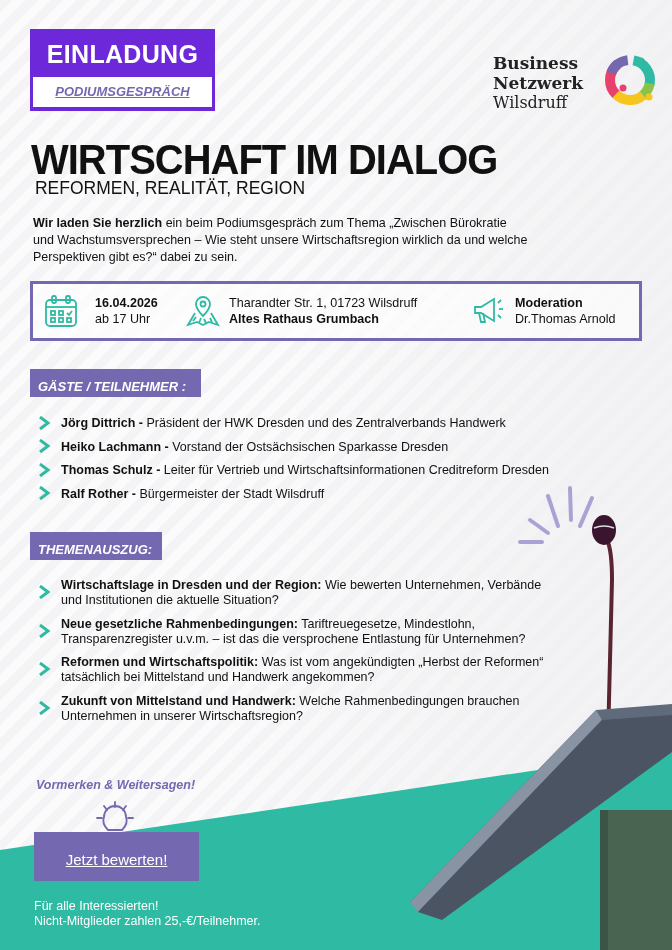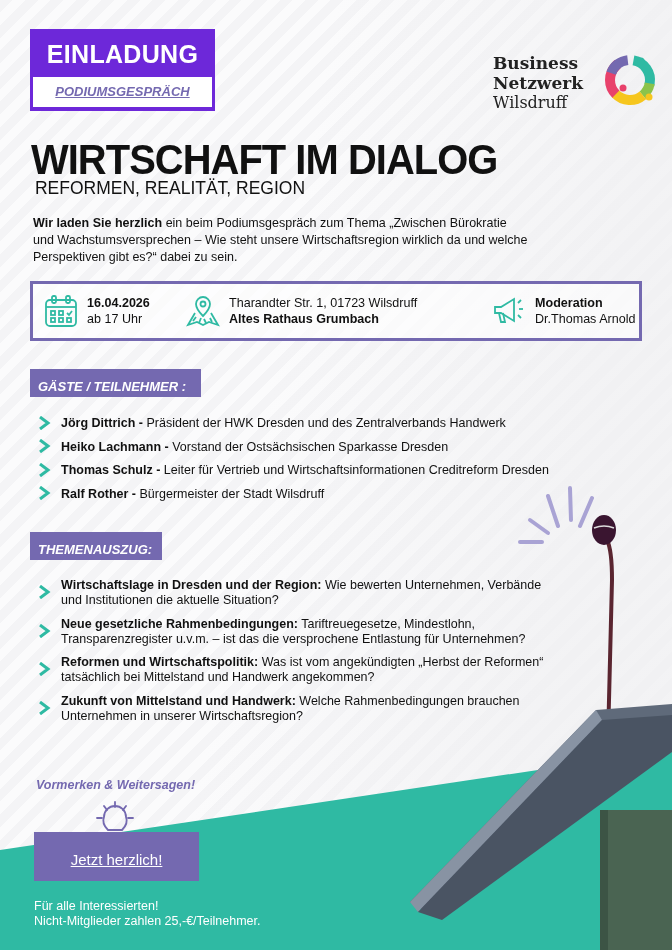--- a/index.html
+++ b/index.html
@@ -161,21 +161,21 @@
 </div>
 
 <div class="main-title">WIRTSCHAFT IM DIALOG</div>
 <div class="subtitle">REFORMEN, REALITÄT, REGION</div>
 
 <div class="intro">
   <b>Wir laden Sie herzlich</b><span> ein beim Podiumsgespräch zum Thema „Zwischen Bürokratie und Wachstumsversprechen – Wie steht unsere Wirtschaftsregion wirklich da und welche Perspektiven gibt es?“ dabei zu sein.</span>
 </div>
 
 <div class="info-bar">
-  <div class="info-item" style="left:10px;">
+  <div class="info-item" style="left:10px;gap:8px;">
     <svg class="info-icon" viewBox="0 0 36 36" fill="none" stroke="#2fbaa3" stroke-width="1.8">
       <rect x="3" y="7" width="30" height="26" rx="4"></rect>
       <line x1="3" y1="14" x2="33" y2="14"></line>
       <rect x="9" y="3" width="4" height="7" rx="1.5"></rect>
         <rect x="23" y="3" width="4" height="7" rx="1.5"></rect>
       <rect x="8" y="18" width="4" height="4"></rect>
         <rect x="16" y="18" width="4" height="4"></rect>
       <path d="M24 20 l2 2 l3 -4"></path>
       <rect x="8" y="25" width="4" height="4"></rect>
         <rect x="16" y="25" width="4" height="4"></rect>
@@ -191,21 +191,21 @@
       <path d="M18 4 a7 7 0 0 1 7 7 c0 5 -7 12 -7 12 c0 0 -7 -7 -7 -12 a7 7 0 0 1 7 -7z"></path>
       <circle cx="18" cy="11" r="2.5"></circle>
       <path d="M10 20 L3 32 L12 29 L18 32 L24 29 L33 32 L26 20"></path>
       <path d="M8 28 l3 -4 M14 30 l2 -5 M21 30 l-2 -4 M27 29 l-2 -4"></path>
     </svg>
     <div class="info-text">
       <span>Tharandter Str. 1, 01723 Wilsdruff</span>
       <b>Altes Rathaus Grumbach</b>
     </div>
   </div>
-  <div class="info-item" style="left:458px;">
+  <div class="info-item" style="left:438px;">
     <svg class="info-icon" viewBox="0 0 36 36" fill="none" stroke="#2fbaa3" stroke-width="1.8">
       <path d="M4 14 h6 l13 -8 v22 l-13 -8 h-6 z"></path>
       <path d="M8 20 l2 9 h4 l-2 -9"></path>
       <line x1="27" y1="10" x2="30" y2="7"></line>
       <line x1="28" y1="16" x2="32" y2="16"></line>
       <line x1="27" y1="22" x2="30" y2="25"></line>
     </svg>
     <div class="info-text">
       <b>Moderation</b>
       <span>Dr.Thomas Arnold</span>
@@ -273,18 +273,18 @@
 <svg class="bulb" viewBox="0 0 44 44" fill="none" stroke="#7469b0" stroke-width="1.8" stroke-linecap="round">
   <line x1="22" y1="2" x2="22" y2="7"></line>
   <line x1="11" y1="6" x2="14" y2="10"></line>
   <line x1="33" y1="6" x2="30" y2="10"></line>
   <line x1="4" y1="18" x2="9" y2="18"></line>
   <line x1="35" y1="18" x2="40" y2="18"></line>
   <path d="M15 30 c-4 -4 -6 -8 -4 -13 a11 11 0 0 1 22 0 c2 5 0 9 -4 13 z"></path>
   <line x1="16" y1="34" x2="28" y2="34"></line>
   <line x1="17" y1="37" x2="27" y2="37"></line>
 </svg>
-<div class="register-btn">Jetzt herzlich!</div>
+<div class="register-btn">Jetzt bewerten!</div>
 
 <div class="footer-note">
   <b>Für alle Interessierten!</b>
   <span>Nicht-Mitglieder zahlen 25,-€/Teilnehmer.</span>
 </div>
 
 </body></html>

